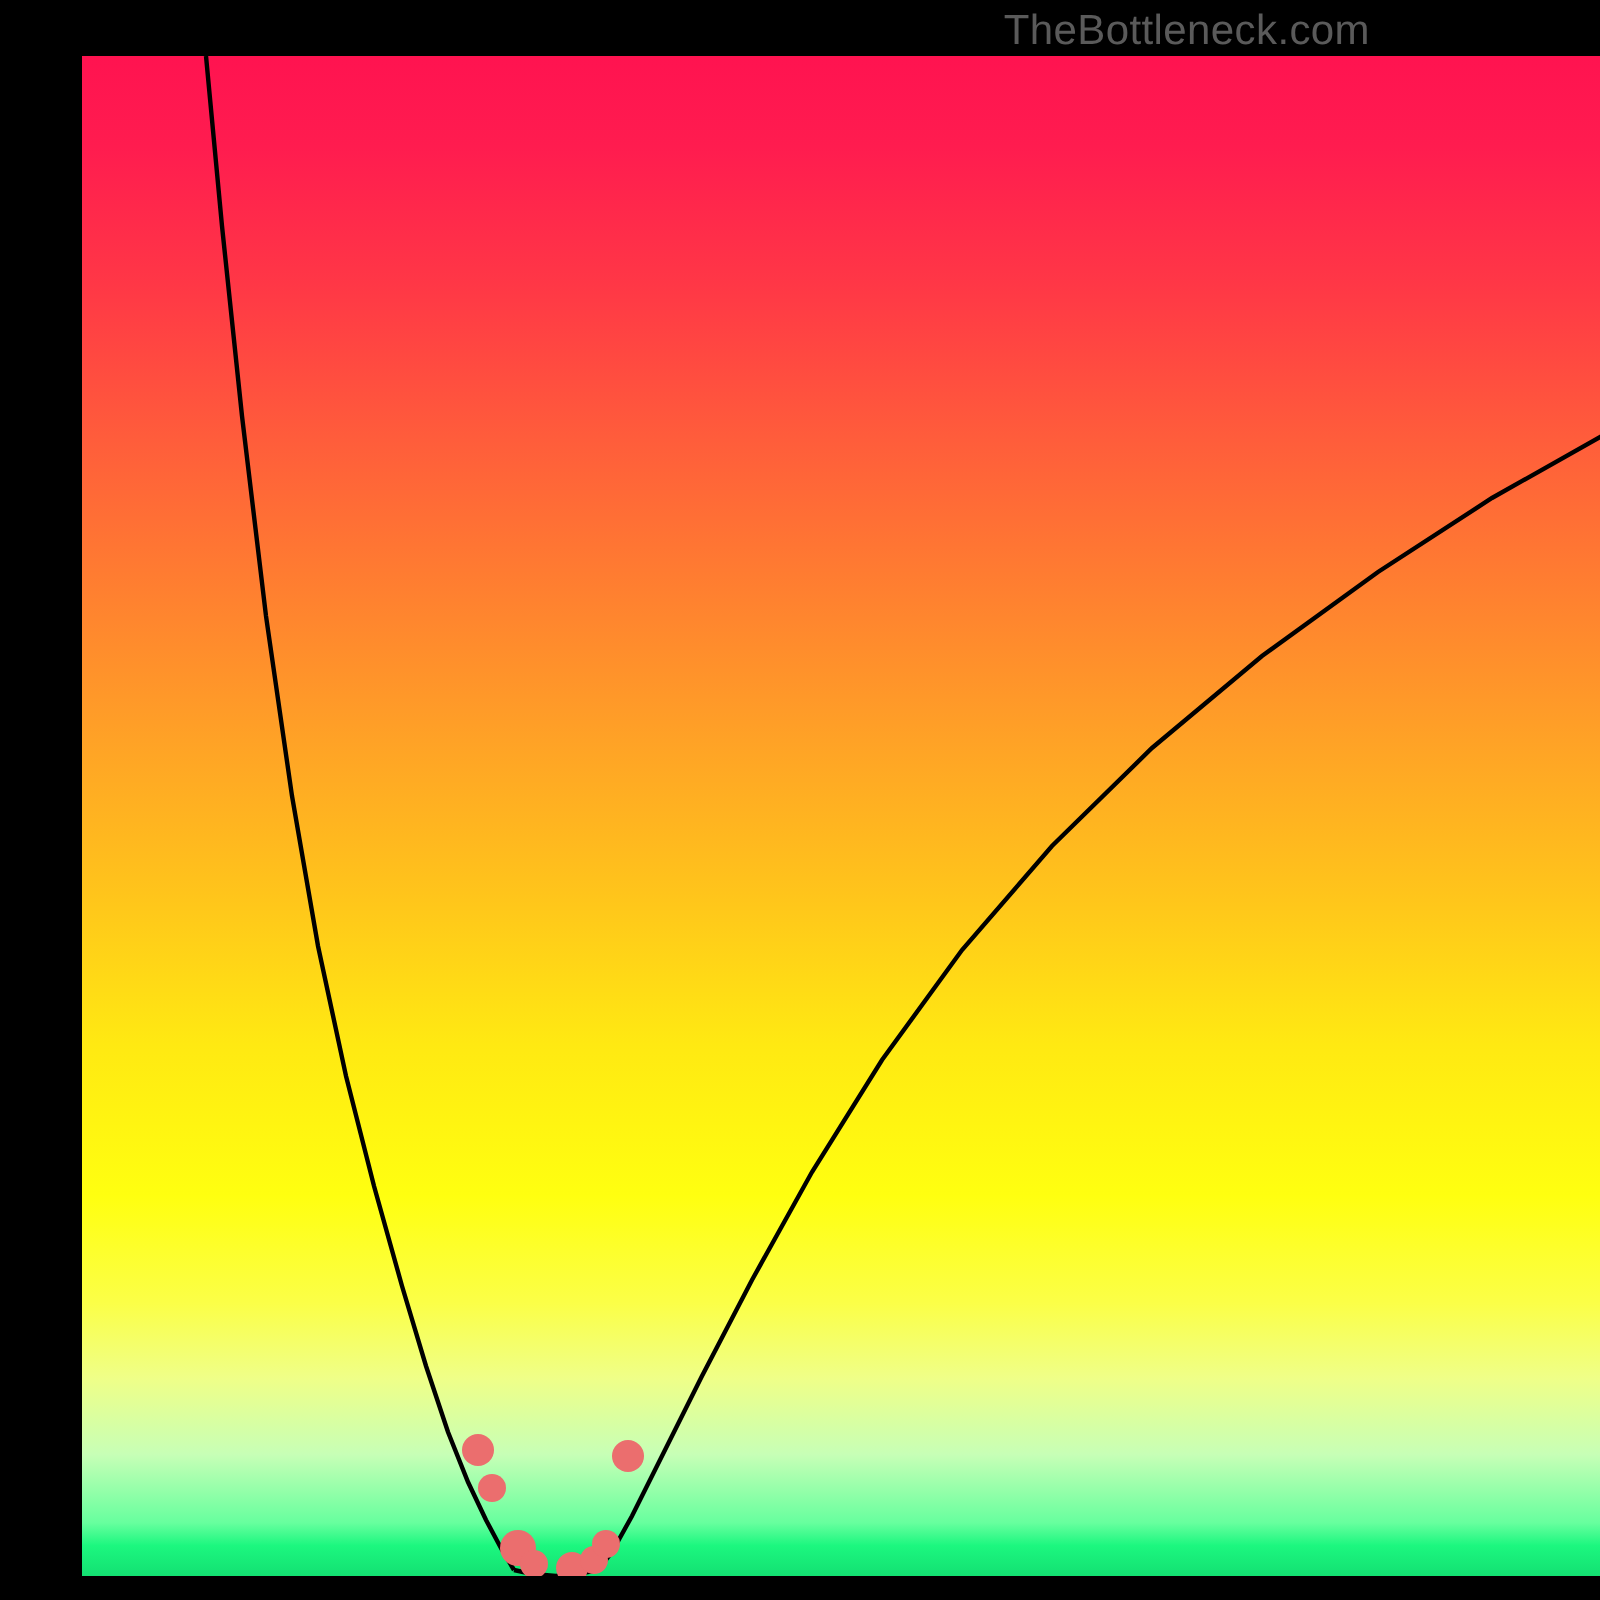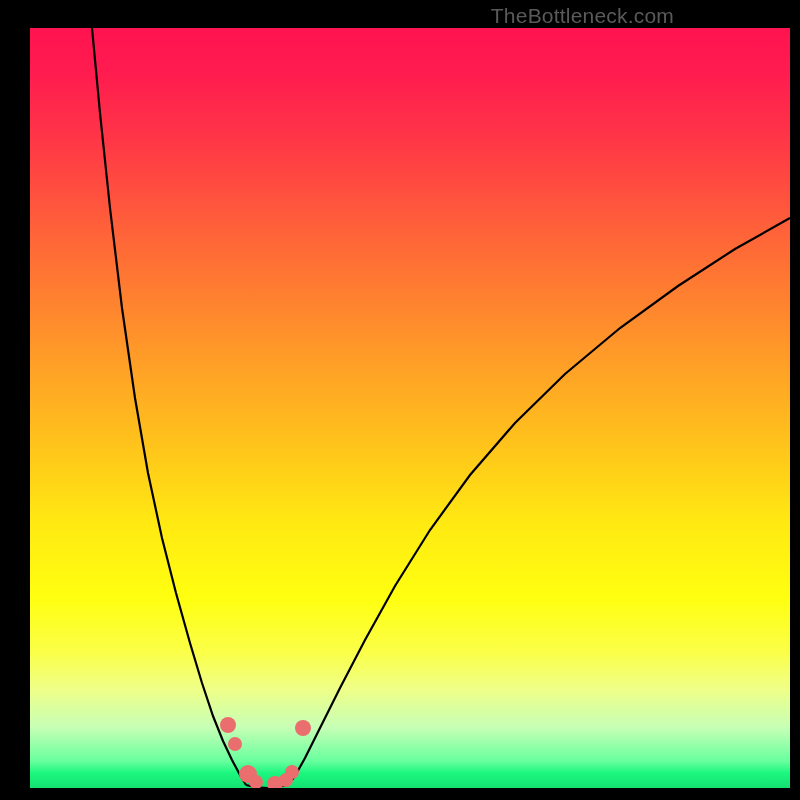--- a/index.html
+++ b/index.html
@@ -6,21 +6,21 @@
     margin: 0;
     padding: 0;
     width: 800px;
     height: 800px;
     background: #000;
     font-family: Arial, Helvetica, sans-serif;
     overflow: hidden;
   }
   .frame {
     position: absolute;
-    left: 0;
+    left: 11px;
     top: 0;
     width: 684px;
     height: 800px;
     background: #000;
   }
   .plot {
     position: absolute;
     left: 30px;
     top: 28px;
     width: 760px;

